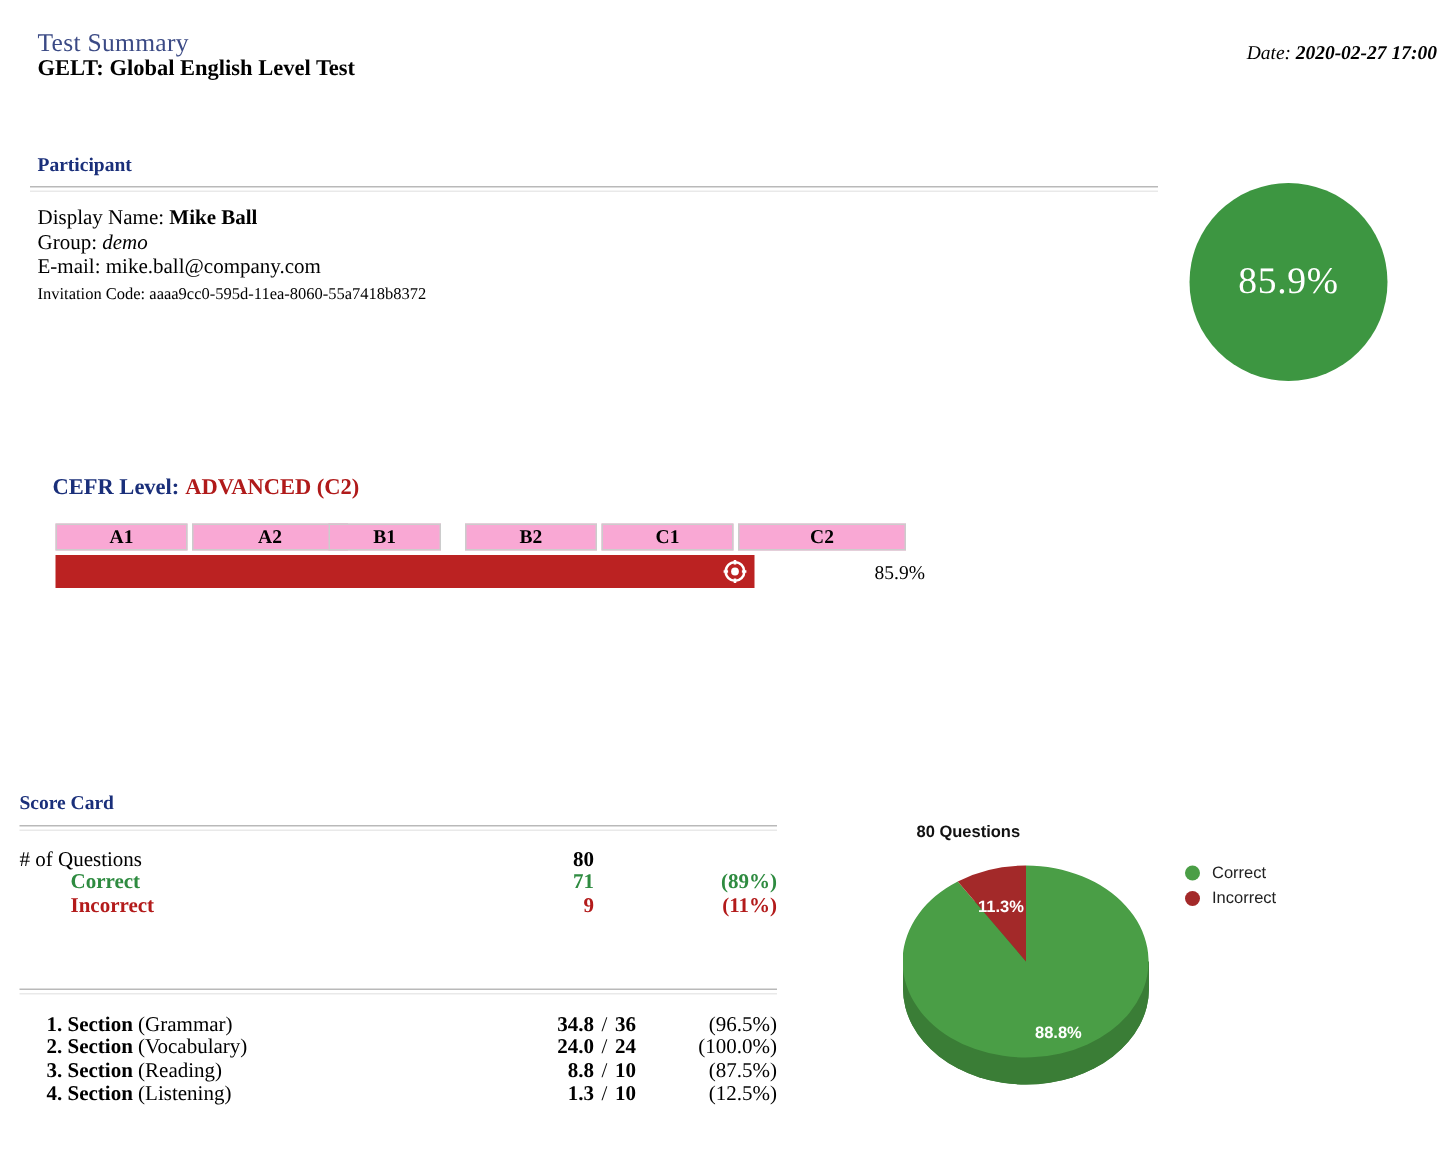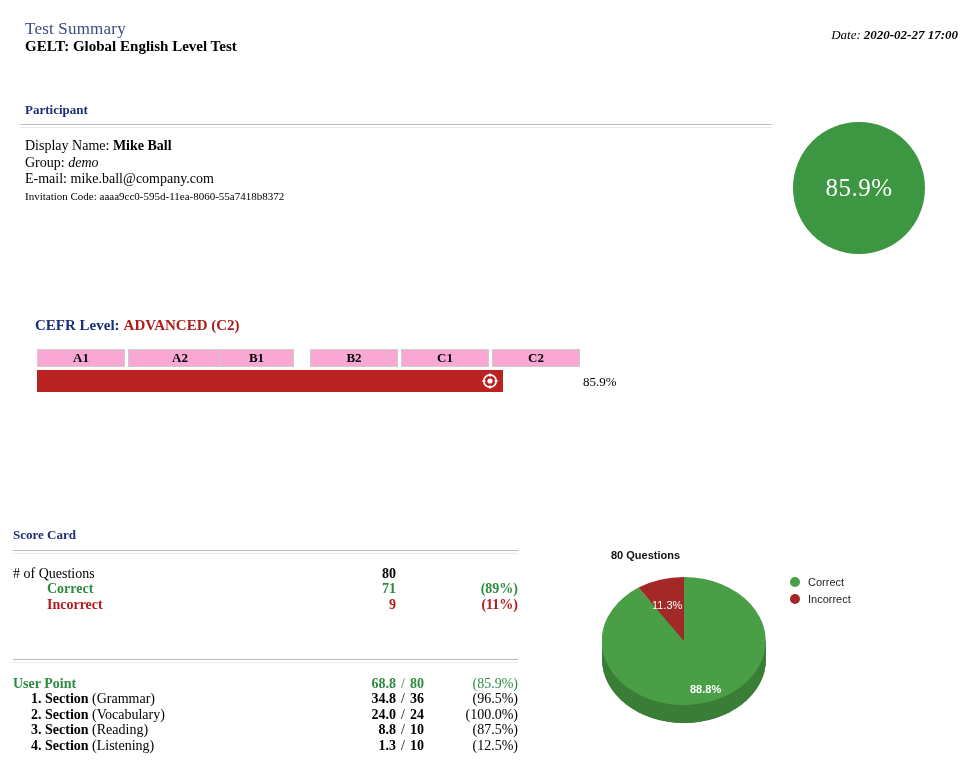--- a/index.html
+++ b/index.html
@@ -123,21 +123,21 @@
   #question-pie-chart { position: absolute; left: 590px; top: 540px; width: 376px; height: 230px; }
   #pie-chart-title {
     position: absolute; left: 21px; top: 9px;
     font-family: "Liberation Sans", sans-serif;
     font-size: 11px; font-weight: bold; color: #111;
   }
   #pie-graphic { position: absolute; left: 12px; top: 35px; }
   #pie-label-incorrect {
     position: absolute; left: 62px; top: 59px;
     font-family: "Liberation Sans", sans-serif;
-    font-size: 11px; font-weight: normal; color: #ffffff;
+    font-size: 11px; font-weight: bold; color: #ffffff;
   }
   #pie-label-correct {
     position: absolute; left: 100px; top: 143px;
     font-family: "Liberation Sans", sans-serif;
     font-size: 11px; font-weight: bold; color: #ffffff;
   }
   #pie-legend { position: absolute; left: 200px; top: 33px; }
   .legend-item { display: flex; align-items: center; height: 17px; margin-bottom: 0px; }
   .legend-dot { width: 10px; height: 10px; border-radius: 50%; display: inline-block; }
   .legend-text {
@@ -185,21 +185,21 @@
 <div class="section-heading" id="cefr-heading">
   <span class="cefr-label">CEFR Level:</span><span class="cefr-value">ADVANCED (C2)</span>
 </div>
 
 <div id="cefr-scale">
     <div class="cefr-cell" style="left: 0px; width: 88px;">A1</div>
     <div class="cefr-cell" style="left: 91px; width: 104px;">A2</div>
     <div class="cefr-cell" style="left: 182px; width: 75px;">B1</div>
     <div class="cefr-cell" style="left: 273px; width: 88px;">B2</div>
     <div class="cefr-cell" style="left: 364px; width: 88px;">C1</div>
-    <div class="cefr-cell" style="left: 455px; width: 88px;">C2</div>
+    <div class="cefr-cell" style="left: 455px; width: 112px;">C2</div>
   </div>
 <div id="cefr-bar-track">
   <div id="cefr-bar-fill" style="width: 466px; background: rgb(187, 34, 34);"></div>
   <div id="cefr-marker" style="left: 445px;">
     <svg width="16" height="16" viewBox="0 0 16 16">
       <circle cx="8" cy="8" r="6.2" fill="none" stroke="#ffffff" stroke-width="1.7"></circle>
       <circle cx="8" cy="8" r="2.6" fill="#ffffff"></circle>
       <line x1="8" y1="0.4" x2="8" y2="3.4" stroke="#ffffff" stroke-width="1.7"></line>
       <line x1="8" y1="12.6" x2="8" y2="15.6" stroke="#ffffff" stroke-width="1.7"></line>
       <line x1="0.4" y1="8" x2="3.4" y2="8" stroke="#ffffff" stroke-width="1.7"></line>
@@ -232,27 +232,20 @@
         <td class="sc-num bold red">9</td>
         <td class="sc-slash"></td>
         <td class="sc-den"></td>
         <td class="sc-pct bold red">(11%)</td>
       </tr>
     </tbody>
   </table>
 <div class="section-rule" id="scorecard-rule-mid"></div>
 <table id="userpoint-table">
     <tbody id="userpoint-body">
-      <tr class="sc-row">
-        <td class="sc-label green"><span class="bold">User Point</span></td>
-        <td class="sc-num bold green">68.8</td>
-        <td class="sc-slash green">/</td>
-        <td class="sc-den bold green">80</td>
-        <td class="sc-pct green">(85.9%)</td>
-      </tr>
       <tr class="sc-row">
         <td class="sc-label indent-1"><span class="bold">1. Section</span> <span>(Grammar)</span></td>
         <td class="sc-num bold">34.8</td>
         <td class="sc-slash">/</td>
         <td class="sc-den bold">36</td>
         <td class="sc-pct">(96.5%)</td>
       </tr>
       <tr class="sc-row">
         <td class="sc-label indent-1"><span class="bold">2. Section</span> <span>(Vocabulary)</span></td>
         <td class="sc-num bold">24.0</td>

